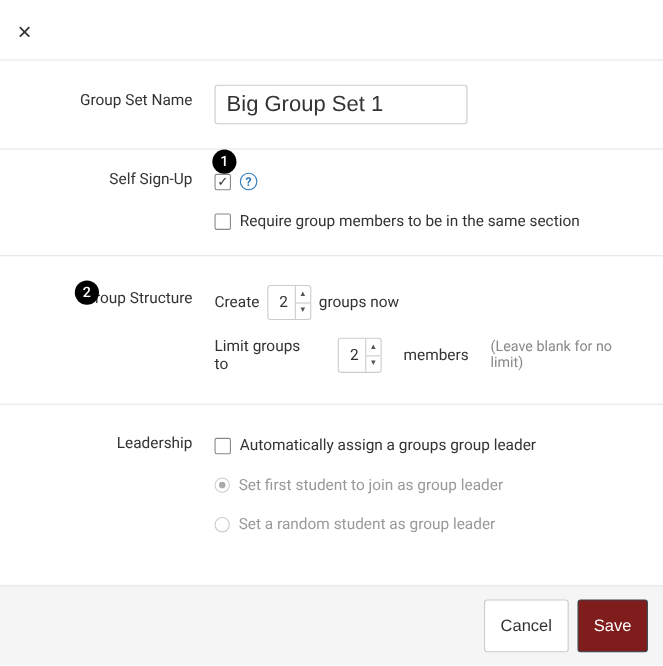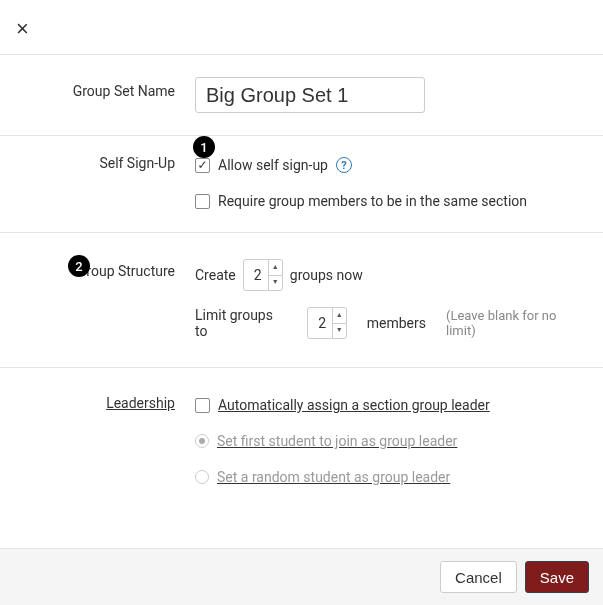--- a/index.html
+++ b/index.html
@@ -28,21 +28,21 @@
     color: #333;
     cursor: pointer;
     line-height: 1;
     background: none; border: none; padding: 0;
   }
   .section {
     display: flex;
     padding: 22px 16px 22px 0;
     border-bottom: 1px solid #e5e5e5;
   }
-  .section.no-border { border-bottom: none; text-decoration: underline; }
+  .section.no-border { border-bottom: none; }
   .label-col {
     width: 195px;
     text-align: right;
     padding-right: 20px;
     padding-top: 6px;
     color: #333;
     position: relative;
     flex-shrink: 0;
   }
   .content-col { flex: 1; }
@@ -164,21 +164,21 @@
     position: absolute;
     bottom: 0; left: 0; right: 0;
     background: #f5f5f5;
     border-top: 1px solid #e5e5e5;
     padding: 12px 14px;
     display: flex;
     justify-content: flex-end;
     gap: 8px;
   }
   .btn {
-    height: 32px;
+    height: 48px;
     padding: 0 14px;
     border-radius: 3px;
     font-size: 15px;
     cursor: pointer;
     display: inline-flex;
     align-items: center;
     justify-content: center;
   }
   .btn-default {
     background: #fff;
@@ -208,21 +208,20 @@
   </div>
 
   <div class="section" style="padding-top:18px; padding-bottom:20px;">
     <div class="label-col" style="padding-top:1px;">
       <span>Self Sign-Up</span>
       <div class="badge" style="top:-18px; right:-20px;">1</div>
     </div>
     <div class="content-col">
       <div class="row">
         <span class="checkbox checked"></span>
-        <span>Allow self sign-up</span>
         <span class="help-icon">?</span>
       </div>
       <div class="row" style="margin-bottom:0;">
         <span class="checkbox"></span>
         <span>Require group members to be in the same section</span>
       </div>
     </div>
   </div>
 
   <div class="section" style="padding-top:26px; padding-bottom:28px;">
@@ -257,21 +256,21 @@
     </div>
   </div>
 
   <div class="section no-border" style="padding-top:26px;">
     <div class="label-col" style="padding-top:1px;">
       <span>Leadership</span>
     </div>
     <div class="content-col">
       <div class="row">
         <span class="checkbox"></span>
-        <span>Automatically assign a section group leader</span>
+        <span>Automatically assign a groups group leader</span>
       </div>
       <div class="row">
         <span class="radio disabled selected"></span>
         <span class="disabled-text">Set first student to join as group leader</span>
       </div>
       <div class="row" style="margin-bottom:0;align-items:center;">
         <span class="radio disabled"></span>
         <span class="disabled-text">Set a random student as group leader</span>
       </div>
     </div>

